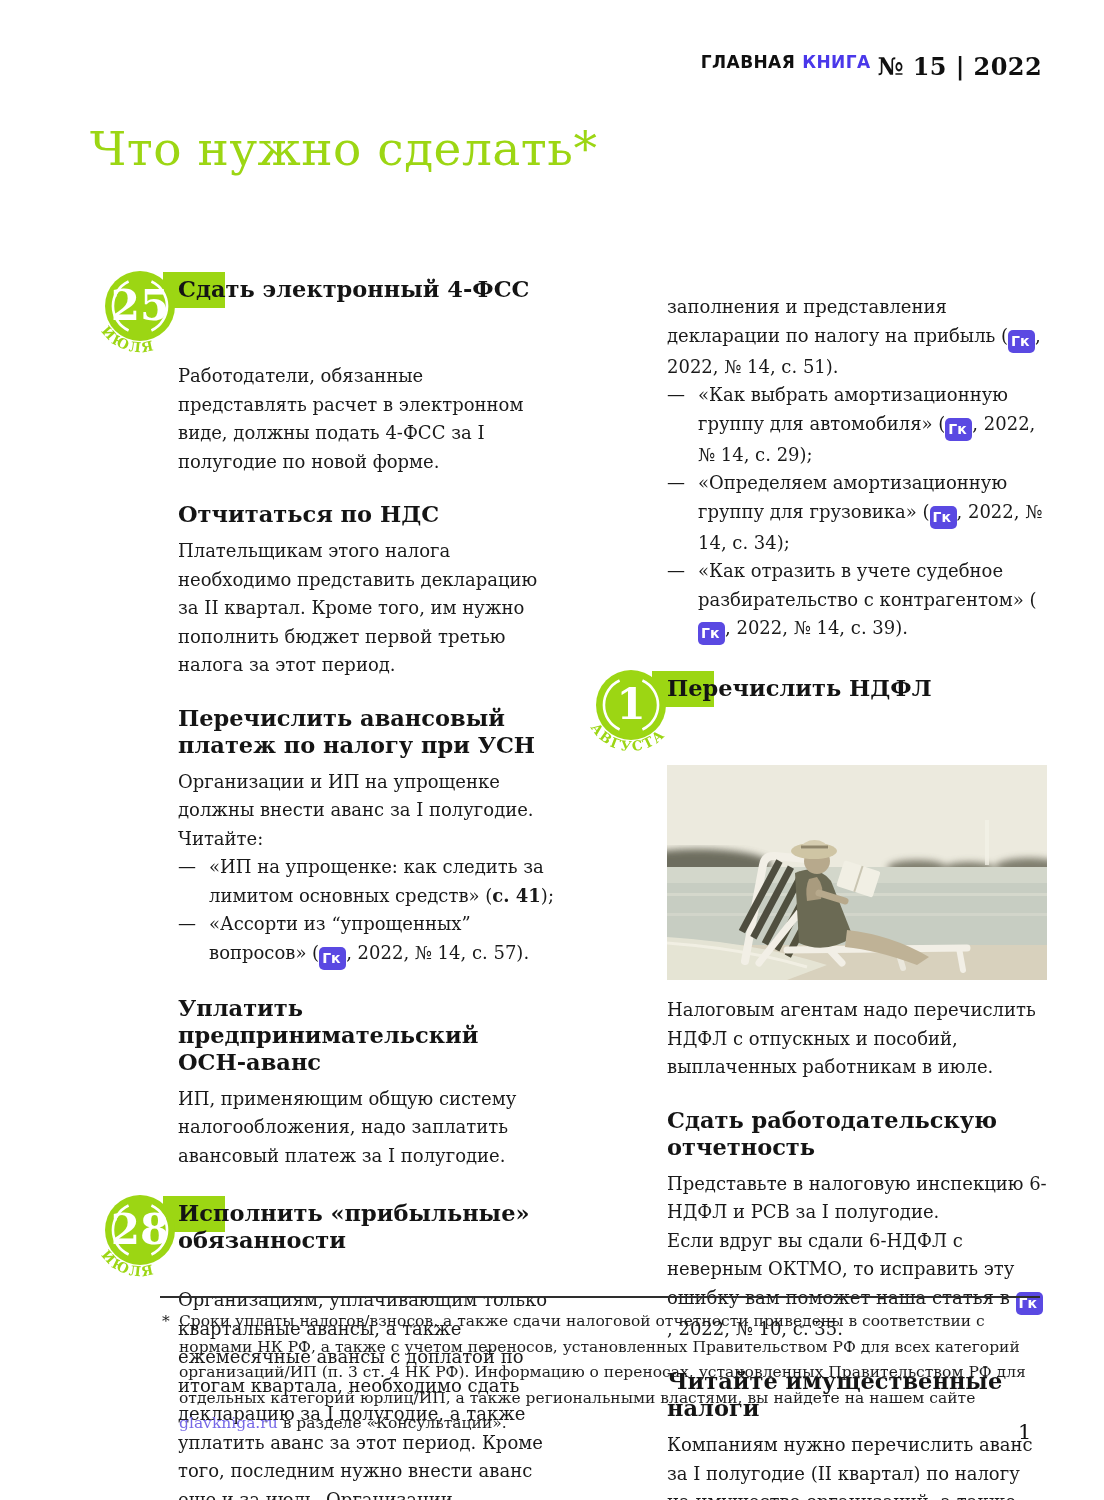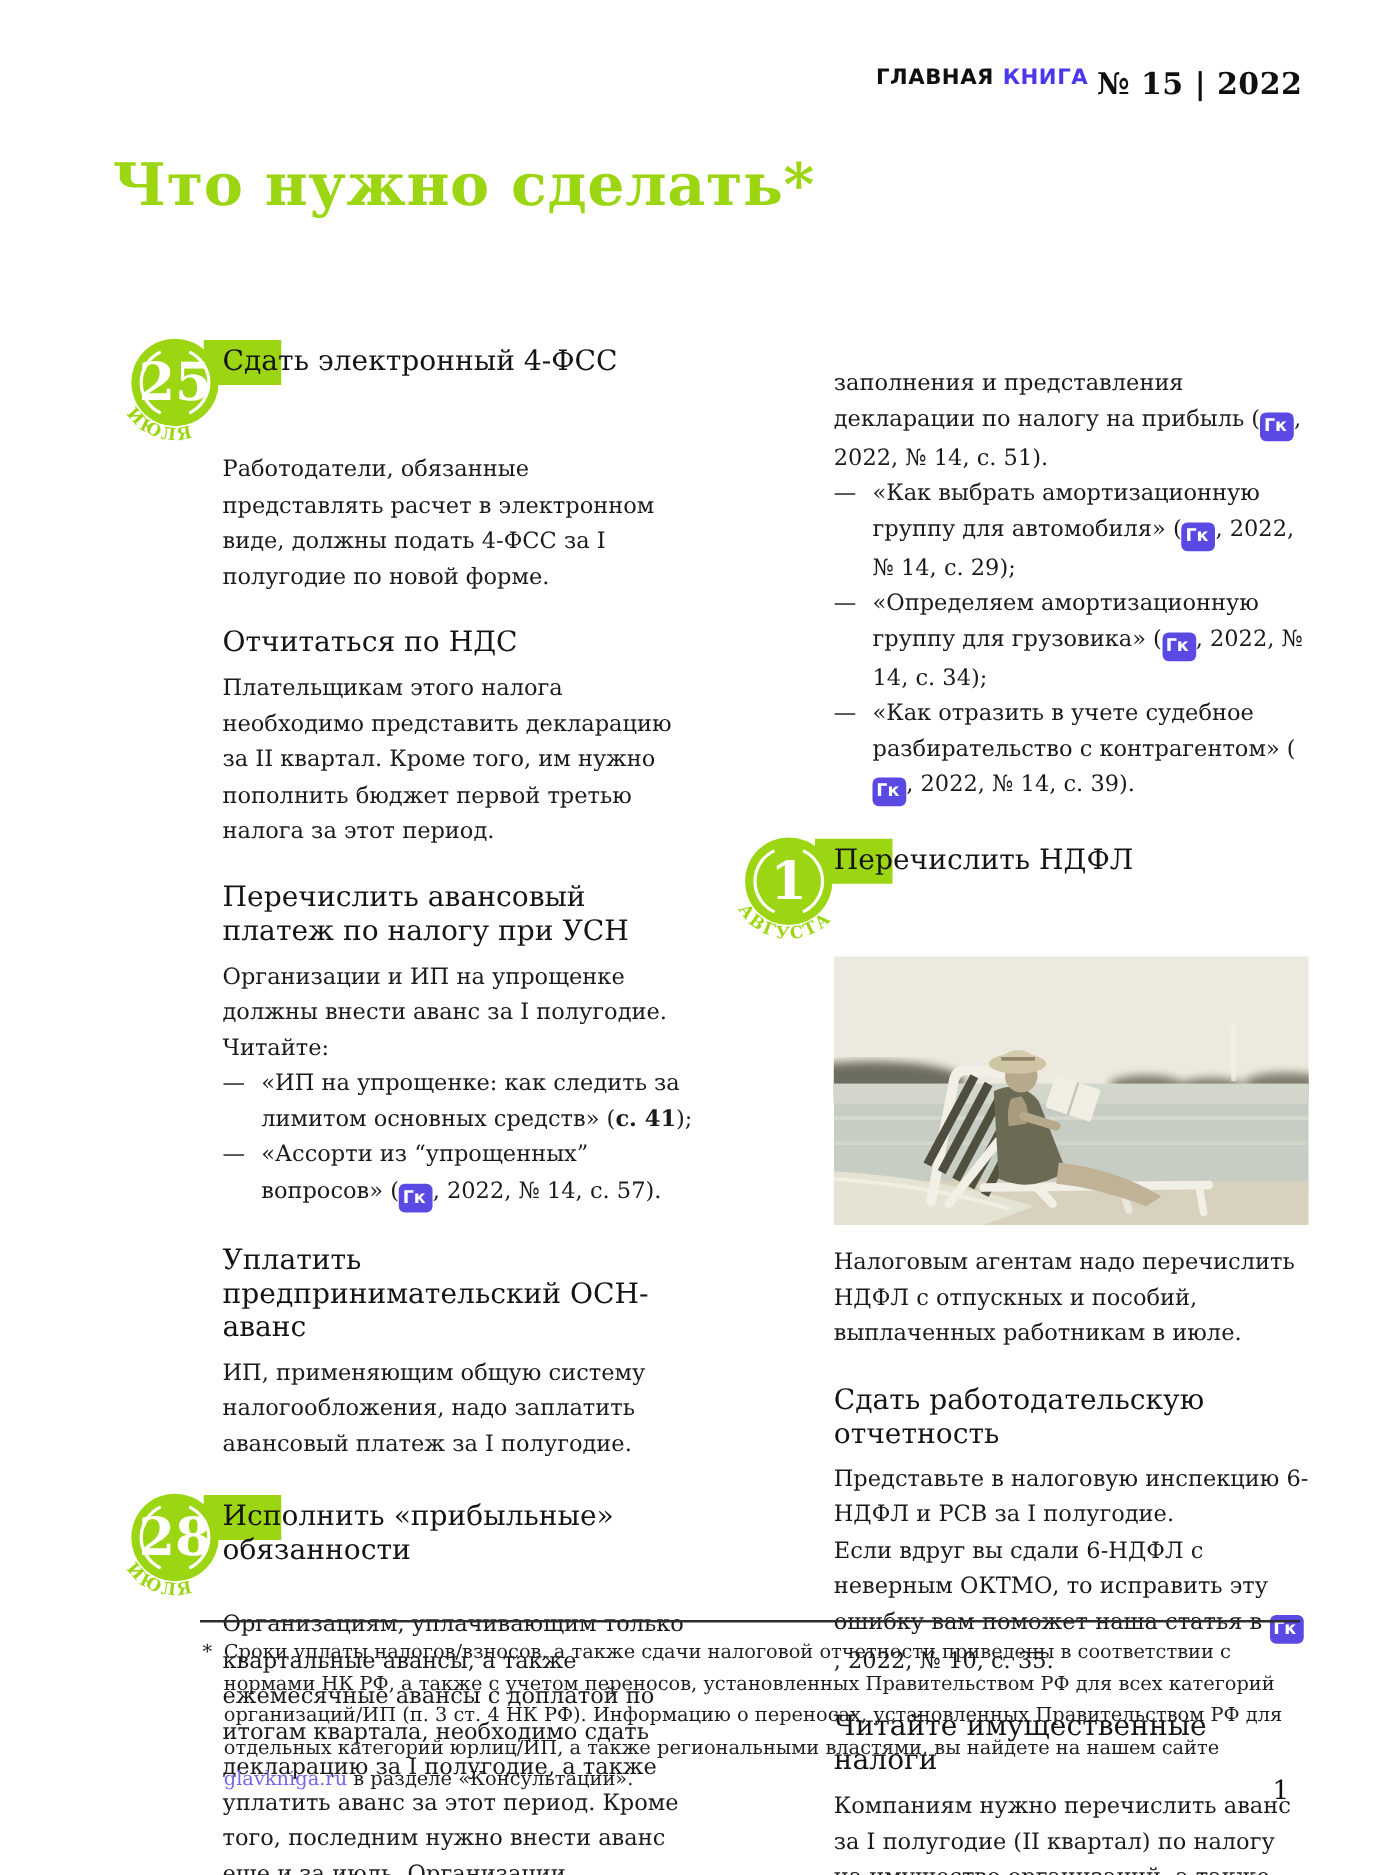--- a/index.html
+++ b/index.html
@@ -22,40 +22,40 @@
     display:flex;align-items:flex-start;gap:7px;
     font-family:"DejaVu Sans","Liberation Sans",sans-serif;
     font-weight:700;font-size:17px;letter-spacing:.4px;
   }
   .hdr .brand-black{color:#101010;}
   .hdr .brand-accent{color:#4a38ea;}
   .hdr .issue{font-family:"DejaVu Serif","Liberation Serif",serif;color:#101010;font-size:24px;}
   
   .title{
     position:absolute;left:90px;top:122px;margin:0;
-    font-size:47px;line-height:54px;font-weight:700;color:var(--green);
+    font-size:47px;line-height:54px;font-weight:400;color:var(--green);
     letter-spacing:.5px;
   }
   
   .col{position:absolute;font-size:18px;line-height:28.5px;}
   .col-left{left:92px;top:276px;width:462px;--indent:86px;}
   .col-right{left:583px;top:293px;width:464px;--indent:84px;}
   .para{margin:0 0 0 var(--indent);}
   .bullet{display:flex;margin:0 0 0 var(--indent);}
   .bullet .dash{flex:0 0 31px;}
   .bullet .bt{flex:1;}
   .block-heading{
     position:relative;margin:25px 0 9px var(--indent);
-    font-size:22.5px;line-height:27px;font-weight:400;color:#141414;
+    font-size:22.5px;line-height:27px;font-weight:700;color:#141414;
   }
   .date-heading{position:relative;margin:30px 0 12px 0;min-height:74px;}
   .col > .date-heading:first-child{margin-top:0;}
   .date-heading h2{
     position:relative;z-index:2;margin:0 0 0 var(--indent);
-    font-size:22.5px;line-height:27px;font-weight:400;color:#141414;
+    font-size:22.5px;line-height:27px;font-weight:700;color:#141414;
   }
   .hl{
     position:absolute;z-index:1;
     left:calc(var(--indent) - 15px);top:-4px;
     width:62px;height:36px;background:var(--green);
   }
   .badge-svg{position:absolute;left:-4px;top:-10px;width:112px;height:104px;z-index:3;}
   .bnum{
     font-family:"DejaVu Serif","Liberation Serif",serif;
     font-weight:700;font-size:42px;fill:#ffffff;text-anchor:middle;

